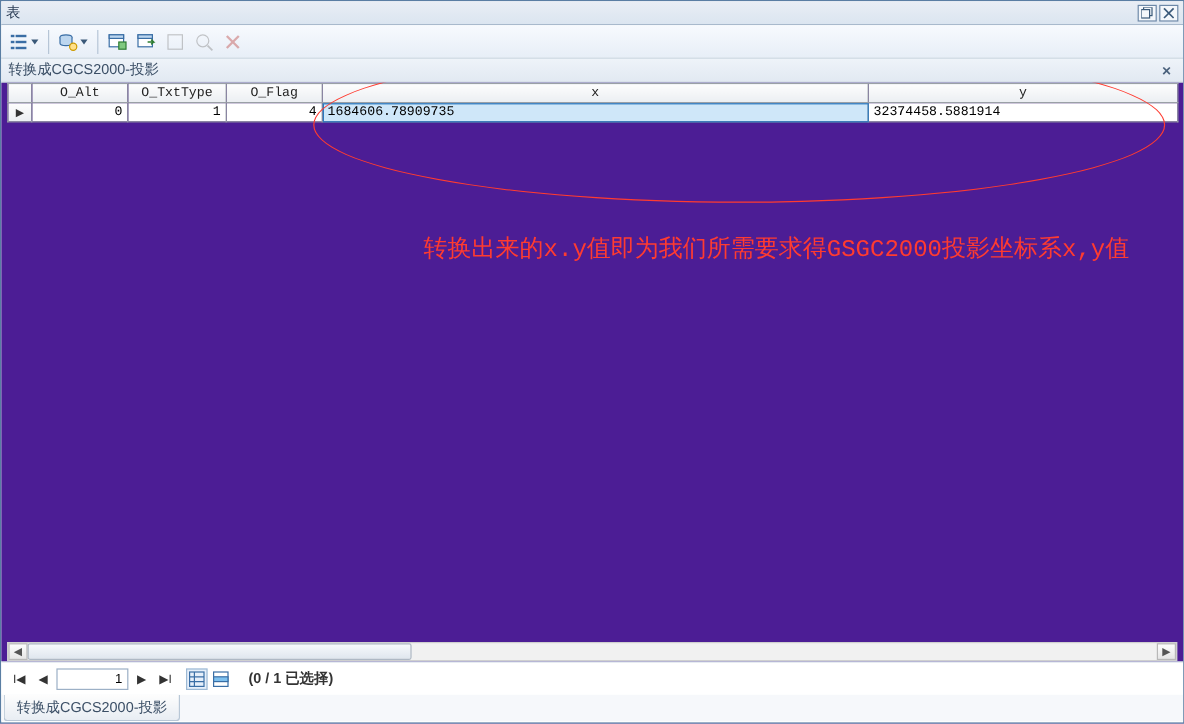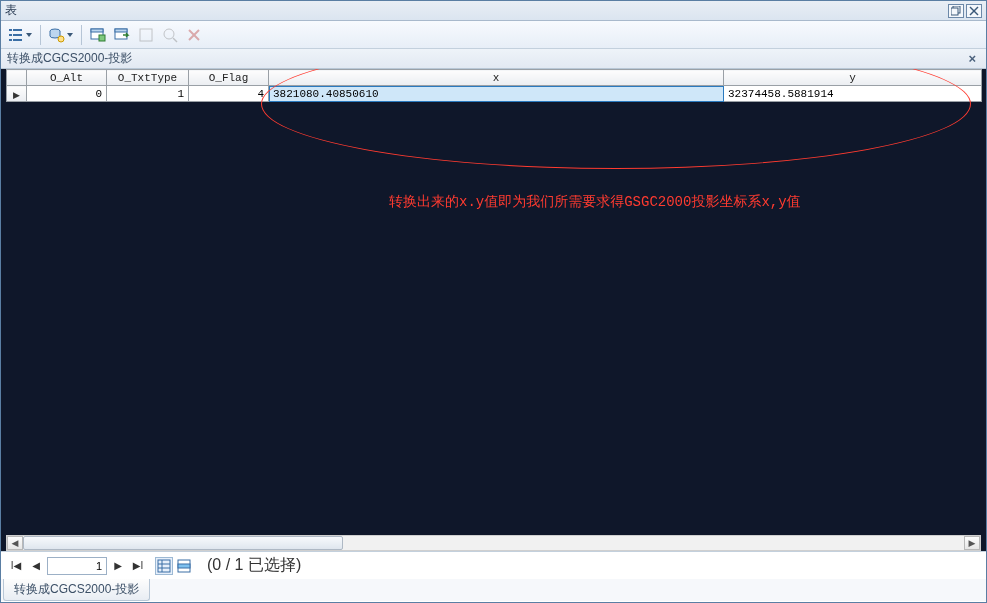--- a/index.html
+++ b/index.html
@@ -74,21 +74,21 @@
   .subheader .subtitle { flex: 1; }
   .subheader .close {
     font-size: 13px; font-weight: bold; color: #4a617c;
     cursor: pointer; padding: 0 4px;
   }
   
   .tablewrap {
     position: relative;
     height: 482px;
     overflow: hidden;
-    background: #0f172a;
+    background: #4c1d95;
   }
   .grid {
     border-collapse: collapse;
     width: 975px;
     margin-left: 5px;
     margin-top: 0;
     table-layout: fixed;
   }
   .grid th, .grid td {
     border: 1px solid #9aa0a6;
@@ -148,23 +148,23 @@
   .anno-ellipse {
     position: absolute;
     left: 260px; top: -30px;
     width: 710px; height: 130px;
     border: 1px solid #ff3b30;
     border-radius: 50%;
     pointer-events: none;
   }
   .anno-text {
     position: absolute;
-    left: 388px; top: 124px;
+    left: 352px; top: 124px;
     color: #ff3b30;
-    font-size: 14px;
+    font-size: 20px;
     font-family: "SimSun","Courier New",monospace;
     pointer-events: none;
   }
   
   .navbar {
     height: 28px;
     border-top: 1px solid #c3d0dd;
     background: #fff;
     display: flex; align-items: center;
     padding: 0 6px;
@@ -185,21 +185,21 @@
     text-align: right;
     background:#fff;
   }
   .mode-icons { display:flex; gap:2px; margin:0 6px; }
   .mode-icons .m {
     width:18px; height:18px;
     display:flex;align-items:center;justify-content:center;
     border:1px solid transparent; cursor:pointer;
   }
   .mode-icons .m.active { background:#e6effa; border-color:#9db9d4; }
-  .statustext { color:#333; font-size:16px; margin-left:6px; }
+  .statustext { color:#333; font-size:12px; margin-left:6px;font-weight:bold; }
   
   .bottomtab {
     height: 22px;
     background:#f6f8fb;
     display:flex; align-items:flex-start;
     padding-left: 2px;
   }
   .bottomtab .tab {
     background: linear-gradient(#fdfdfd,#e8edf3);
     border: 1px solid #b8c7d6;
@@ -308,21 +308,21 @@
         <th>x</th>
         <th>y</th>
       </tr>
     </thead>
     <tbody>
       <tr>
         <td class="rowhead"><span class="rowcaret">▶</span></td>
         <td class="num">0</td>
         <td class="num">1</td>
         <td class="num">4</td>
-        <td class="txt sel">3821080.40850610</td>
+        <td class="txt sel">1684606.78909735</td>
         <td class="txt">32374458.5881914</td>
       </tr>
     </tbody>
   </table>
 
   <div class="anno-ellipse"></div>
   <div class="anno-text">转换出来的x.y值即为我们所需要求得GSGC2000投影坐标系x,y值</div>
 
   <div class="hscroll">
     <div class="sbtn">◀</div>

